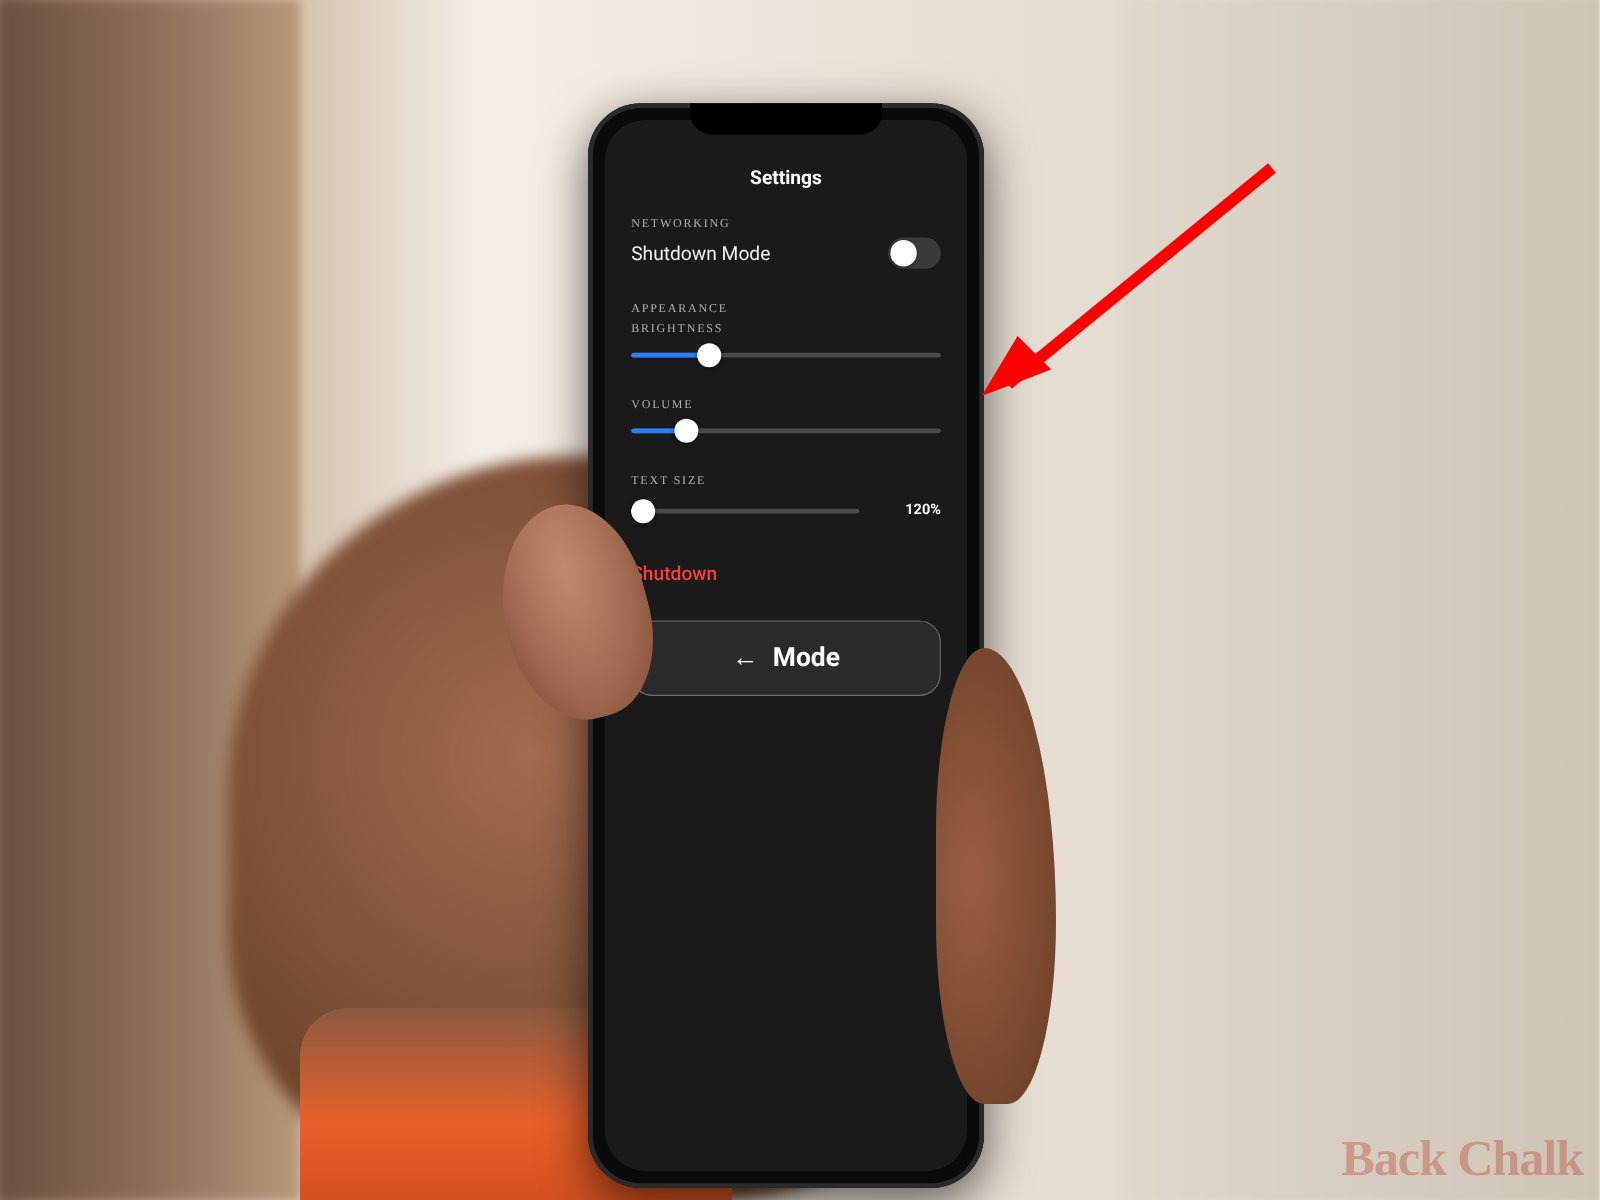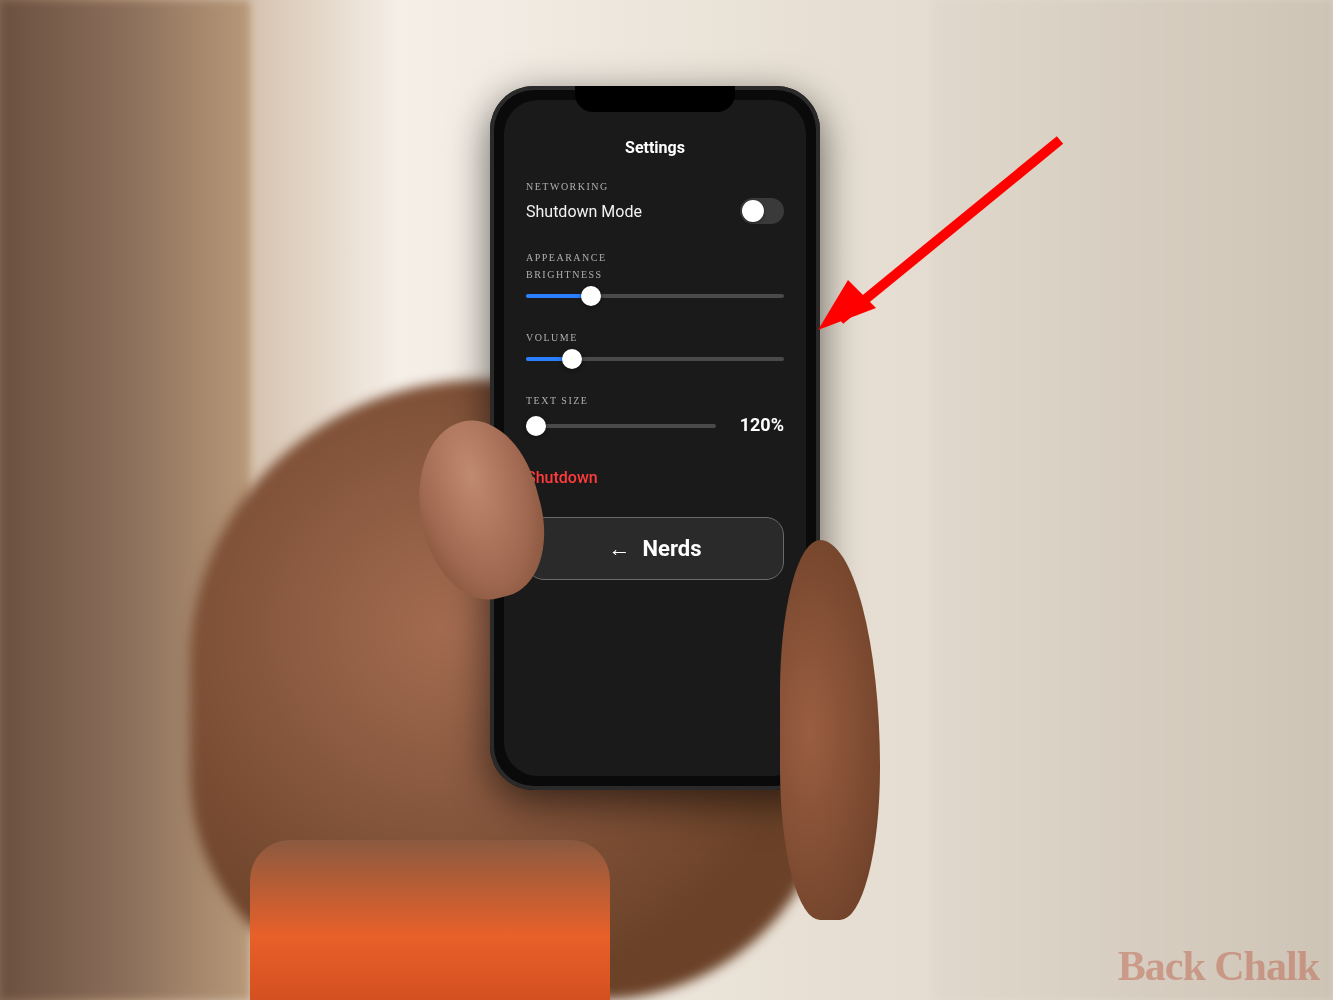--- a/index.html
+++ b/index.html
@@ -50,21 +50,21 @@
       position: absolute;
       left: 780px; top: 540px; width: 100px; height: 380px;
       background: radial-gradient(ellipse at 30% 50%, #9a5e42 0%, #6d4028 90%);
       border-radius: 40% 60% 40% 40%;
       z-index: 4;
     }
     
     .phone {
       position: absolute;
       left: 490px; top: 86px;
-      width: 330px; height: 704px;
+      width: 330px; height: 904px;
       background: #0a0a0a;
       border-radius: 44px;
       box-shadow: 0 12px 40px rgba(0,0,0,0.6), inset 0 0 0 4px #2a2a2a;
       z-index: 3;
       overflow: hidden;
     }
     .phone-screen {
       position: absolute;
       left: 14px; top: 14px; right: 14px; bottom: 14px;
       background: #1a1a1a;
@@ -133,21 +133,21 @@
     .slider-fill-white { background: #e0e0e0; }
     .slider-thumb {
       position: absolute; top: 50%; transform: translate(-50%, -50%);
       width: 20px; height: 20px; background: #fff; border-radius: 50%;
       box-shadow: 0 1px 4px rgba(0,0,0,0.5);
     }
     .slider-row {
       display: flex; align-items: center; gap: 14px;
     }
     .slider-row .slider { flex: 1; }
-    .slider-value { font-size: 18px; font-weight: 700; color: #fff; min-width: 54px; text-align: right; }
+    .slider-value { font-size: 12px; font-weight: 700; color: #fff; min-width: 54px; text-align: right; }
     .shutdown {
       color: #ff3b3b; font-size: 16px; font-weight: 500;
       margin-top: 6px; margin-bottom: 30px;
       cursor: pointer;
     }
     .back-btn {
       border: 1px solid #6a6a6a; border-radius: 18px;
       background: #2a2a2a;
       padding: 18px 0;
       display: flex; align-items: center; justify-content: center; gap: 12px;
@@ -228,21 +228,21 @@
             <div class="slider-thumb" style="left:5%"></div>
           </div>
           <div class="slider-value">120%</div>
         </div>
       </div>
 
       <div class="shutdown">Shutdown</div>
 
       <div class="back-btn">
         <span class="back-arrow">←</span>
-        <span class="back-label">Nerds</span>
+        <span class="back-label">Mode</span>
       </div>
 
     </div>
   </div>
 </div>
 
 <svg class="arrow-annotation" viewBox="0 0 260 220">
   <defs>
     <marker id="arrowhead" markerWidth="10" markerHeight="10" refX="2" refY="5" orient="auto">
       <polygon points="0 0, 10 5, 0 10" fill="#ff0000"></polygon>

